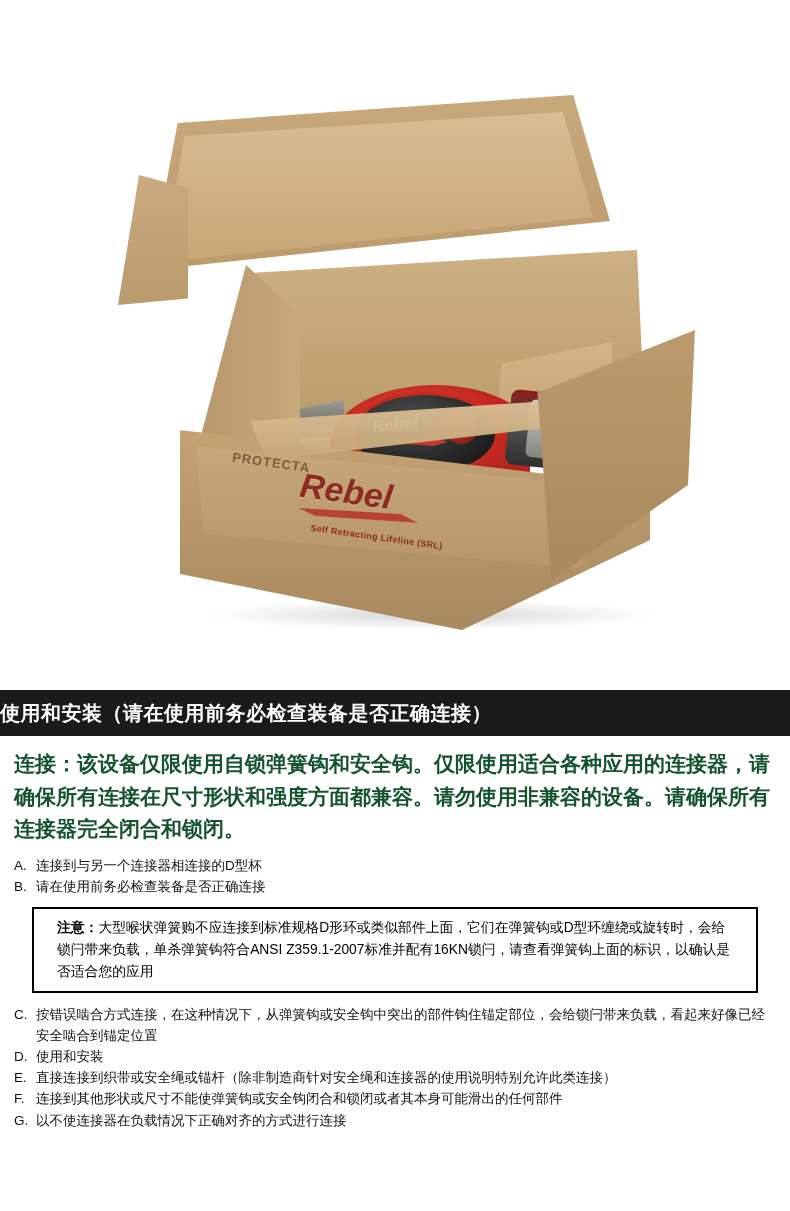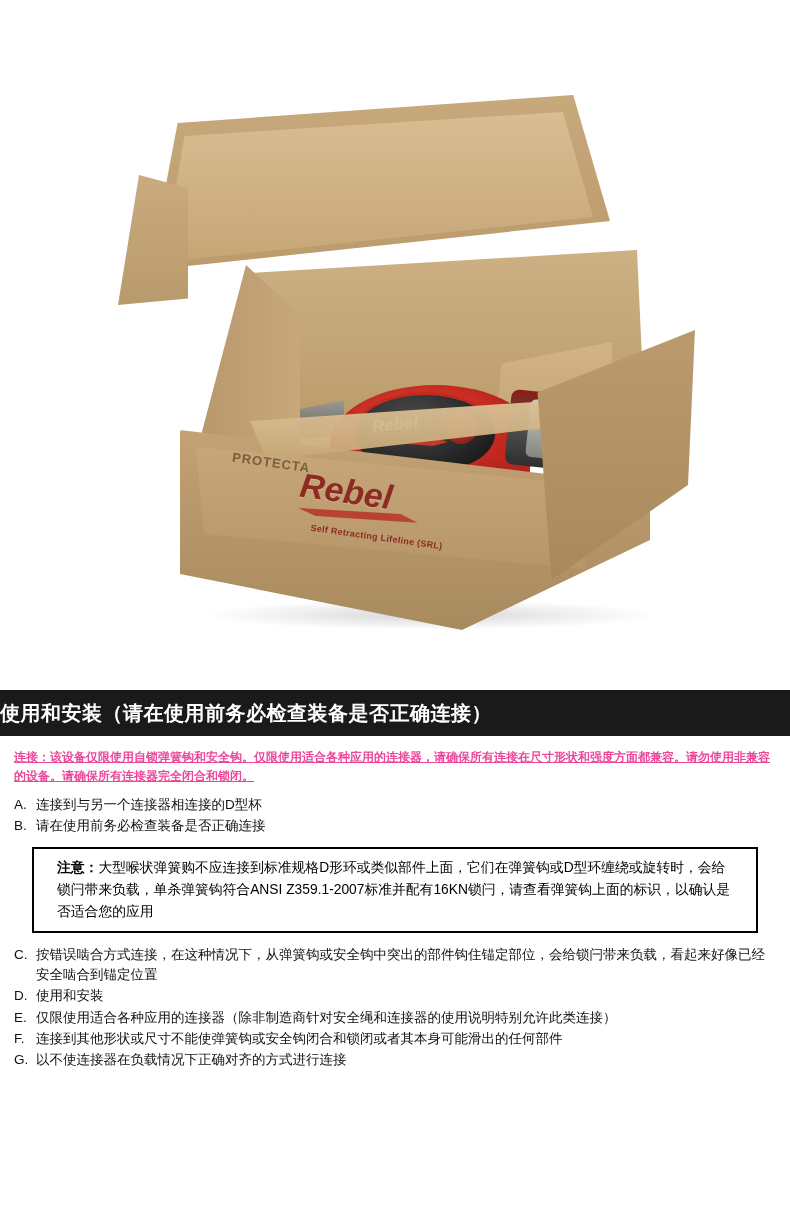--- a/index.html
+++ b/index.html
@@ -219,26 +219,25 @@
     font-size: 20px;
     font-weight: bold;
     letter-spacing: .5px;
   }
 
   
   .body-text {
     padding: 12px 14px 0 14px;
   }
   p.red {
-    color: #ec4899;
-    font-size: 12px;
+    color: #14532d;
+    font-size: 21px;
     line-height: 1.55;
     margin: 0 0 10px 0;
     font-weight: bold;
-    text-decoration: underline;
   }
   .item {
     display: flex;
     align-items: flex-start;
     font-size: 13.5px;
     line-height: 1.5;
     margin: 1px 0;
     color: #111;
   }
   .item .marker {
@@ -322,21 +321,21 @@
       <div class="item">
         <span class="marker">C.</span>
         <span class="txt">按错误啮合方式连接，在这种情况下，从弹簧钩或安全钩中突出的部件钩住锚定部位，会给锁闩带来负载，看起来好像已经安全啮合到锚定位置</span>
       </div>
       <div class="item">
         <span class="marker">D.</span>
         <span class="txt">使用和安装</span>
       </div>
       <div class="item">
         <span class="marker">E.</span>
-        <span class="txt">仅限使用适合各种应用的连接器（除非制造商针对安全绳和连接器的使用说明特别允许此类连接）</span>
+        <span class="txt">直接连接到织带或安全绳或锚杆（除非制造商针对安全绳和连接器的使用说明特别允许此类连接）</span>
       </div>
       <div class="item">
         <span class="marker">F.</span>
         <span class="txt">连接到其他形状或尺寸不能使弹簧钩或安全钩闭合和锁闭或者其本身可能滑出的任何部件</span>
       </div>
       <div class="item">
         <span class="marker">G.</span>
         <span class="txt">以不使连接器在负载情况下正确对齐的方式进行连接</span>
       </div>
     </div>

